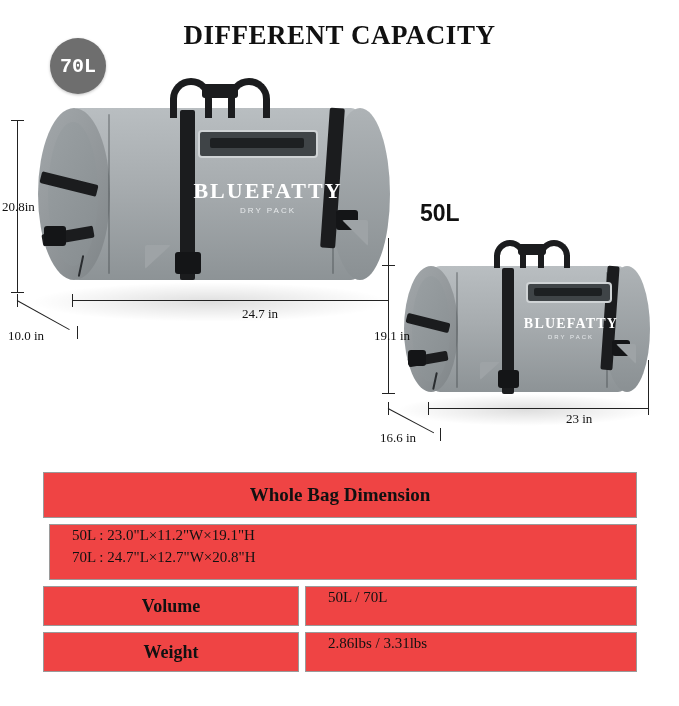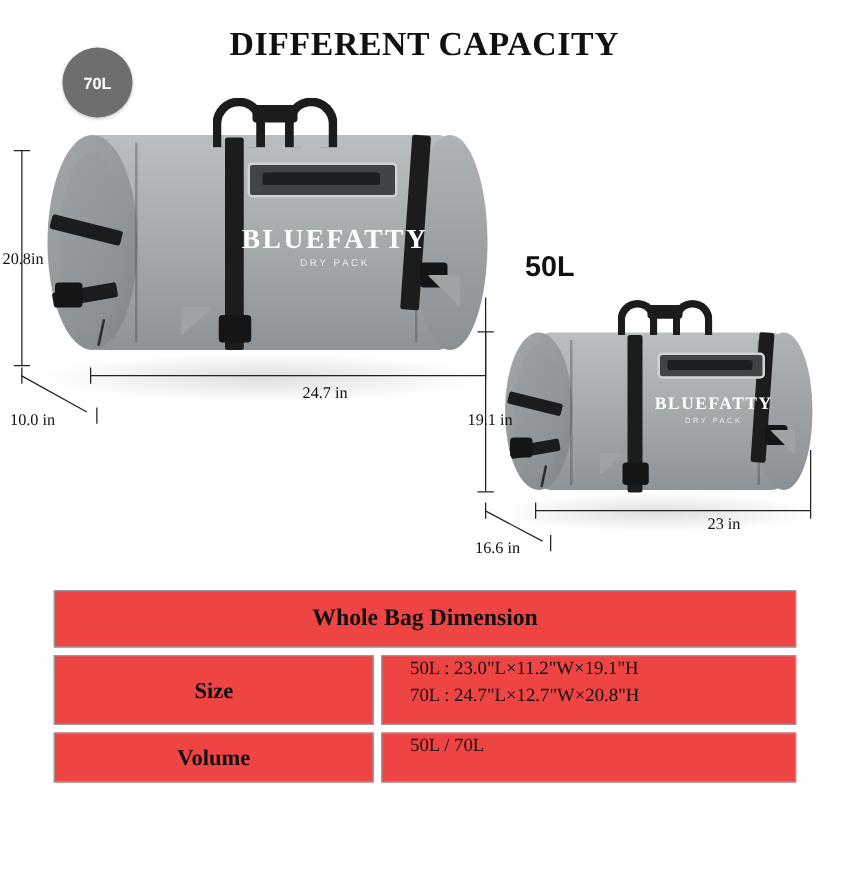--- a/index.html
+++ b/index.html
@@ -34,21 +34,21 @@
     border-radius: 50%;
     background: #6e6e6e;
     color: #fff;
     display: flex;
     align-items: center;
     justify-content: center;
     font-weight: bold;
     font-family: "Liberation Sans", sans-serif;
     box-shadow: 0 1px 3px rgba(0,0,0,0.25);
   }
-  #badge-70 { left: 50px; top: 38px; width: 56px; height: 56px; font-size: 13px; }
+  #badge-70 { left: 50px; top: 38px; width: 56px; height: 56px; font-size: 20px; font-family: Liberation Mono, monospace; }
   #badge-50 { left: 420px; top: 185px; width: 56px; height: 56px; font-size: 19px;
               border-radius: 8px; background: transparent; color: #111; box-shadow:none;
               justify-content: flex-start; font-size: 23px; }
 
   
   .bag { position: absolute; }
 
   .bag .body {
     position: absolute;
     background: linear-gradient(180deg, #b9bec1 0%, #a7acaf 45%, #8d9396 100%);
@@ -303,28 +303,33 @@
 <div class="tick dim-v" style="left:440px; top:428px; width:1px; height:13px; position:absolute;"></div>
 <div class="dim-text" style="left:380px; top:430px;">16.6 in</div>
 
 <div class="table">
 
   <div class="trow">
     <div class="cell head">Whole Bag Dimension</div>
   </div>
 
   <div class="trow row-size">
-    <div class="cell key">Size</div>
     <div class="cell val">
       <div class="val-line">50L : 23.0"L×11.2"W×19.1"H</div>
       <div class="val-line">70L : 24.7"L×12.7"W×20.8"H</div>
     </div>
   </div>
 
   <div class="trow row-volume">
     <div class="cell key">Volume</div>
     <div class="cell val">
       <div class="val-line">50L / 70L</div>
     </div>
   </div>
 
+  <div class="trow row-weight">
+    <div class="cell key">Weight</div>
+    <div class="cell val">
+      <div class="val-line">2.86lbs / 3.31lbs</div>
+    </div>
+  </div>
 
 </div>
 
 </body></html>

